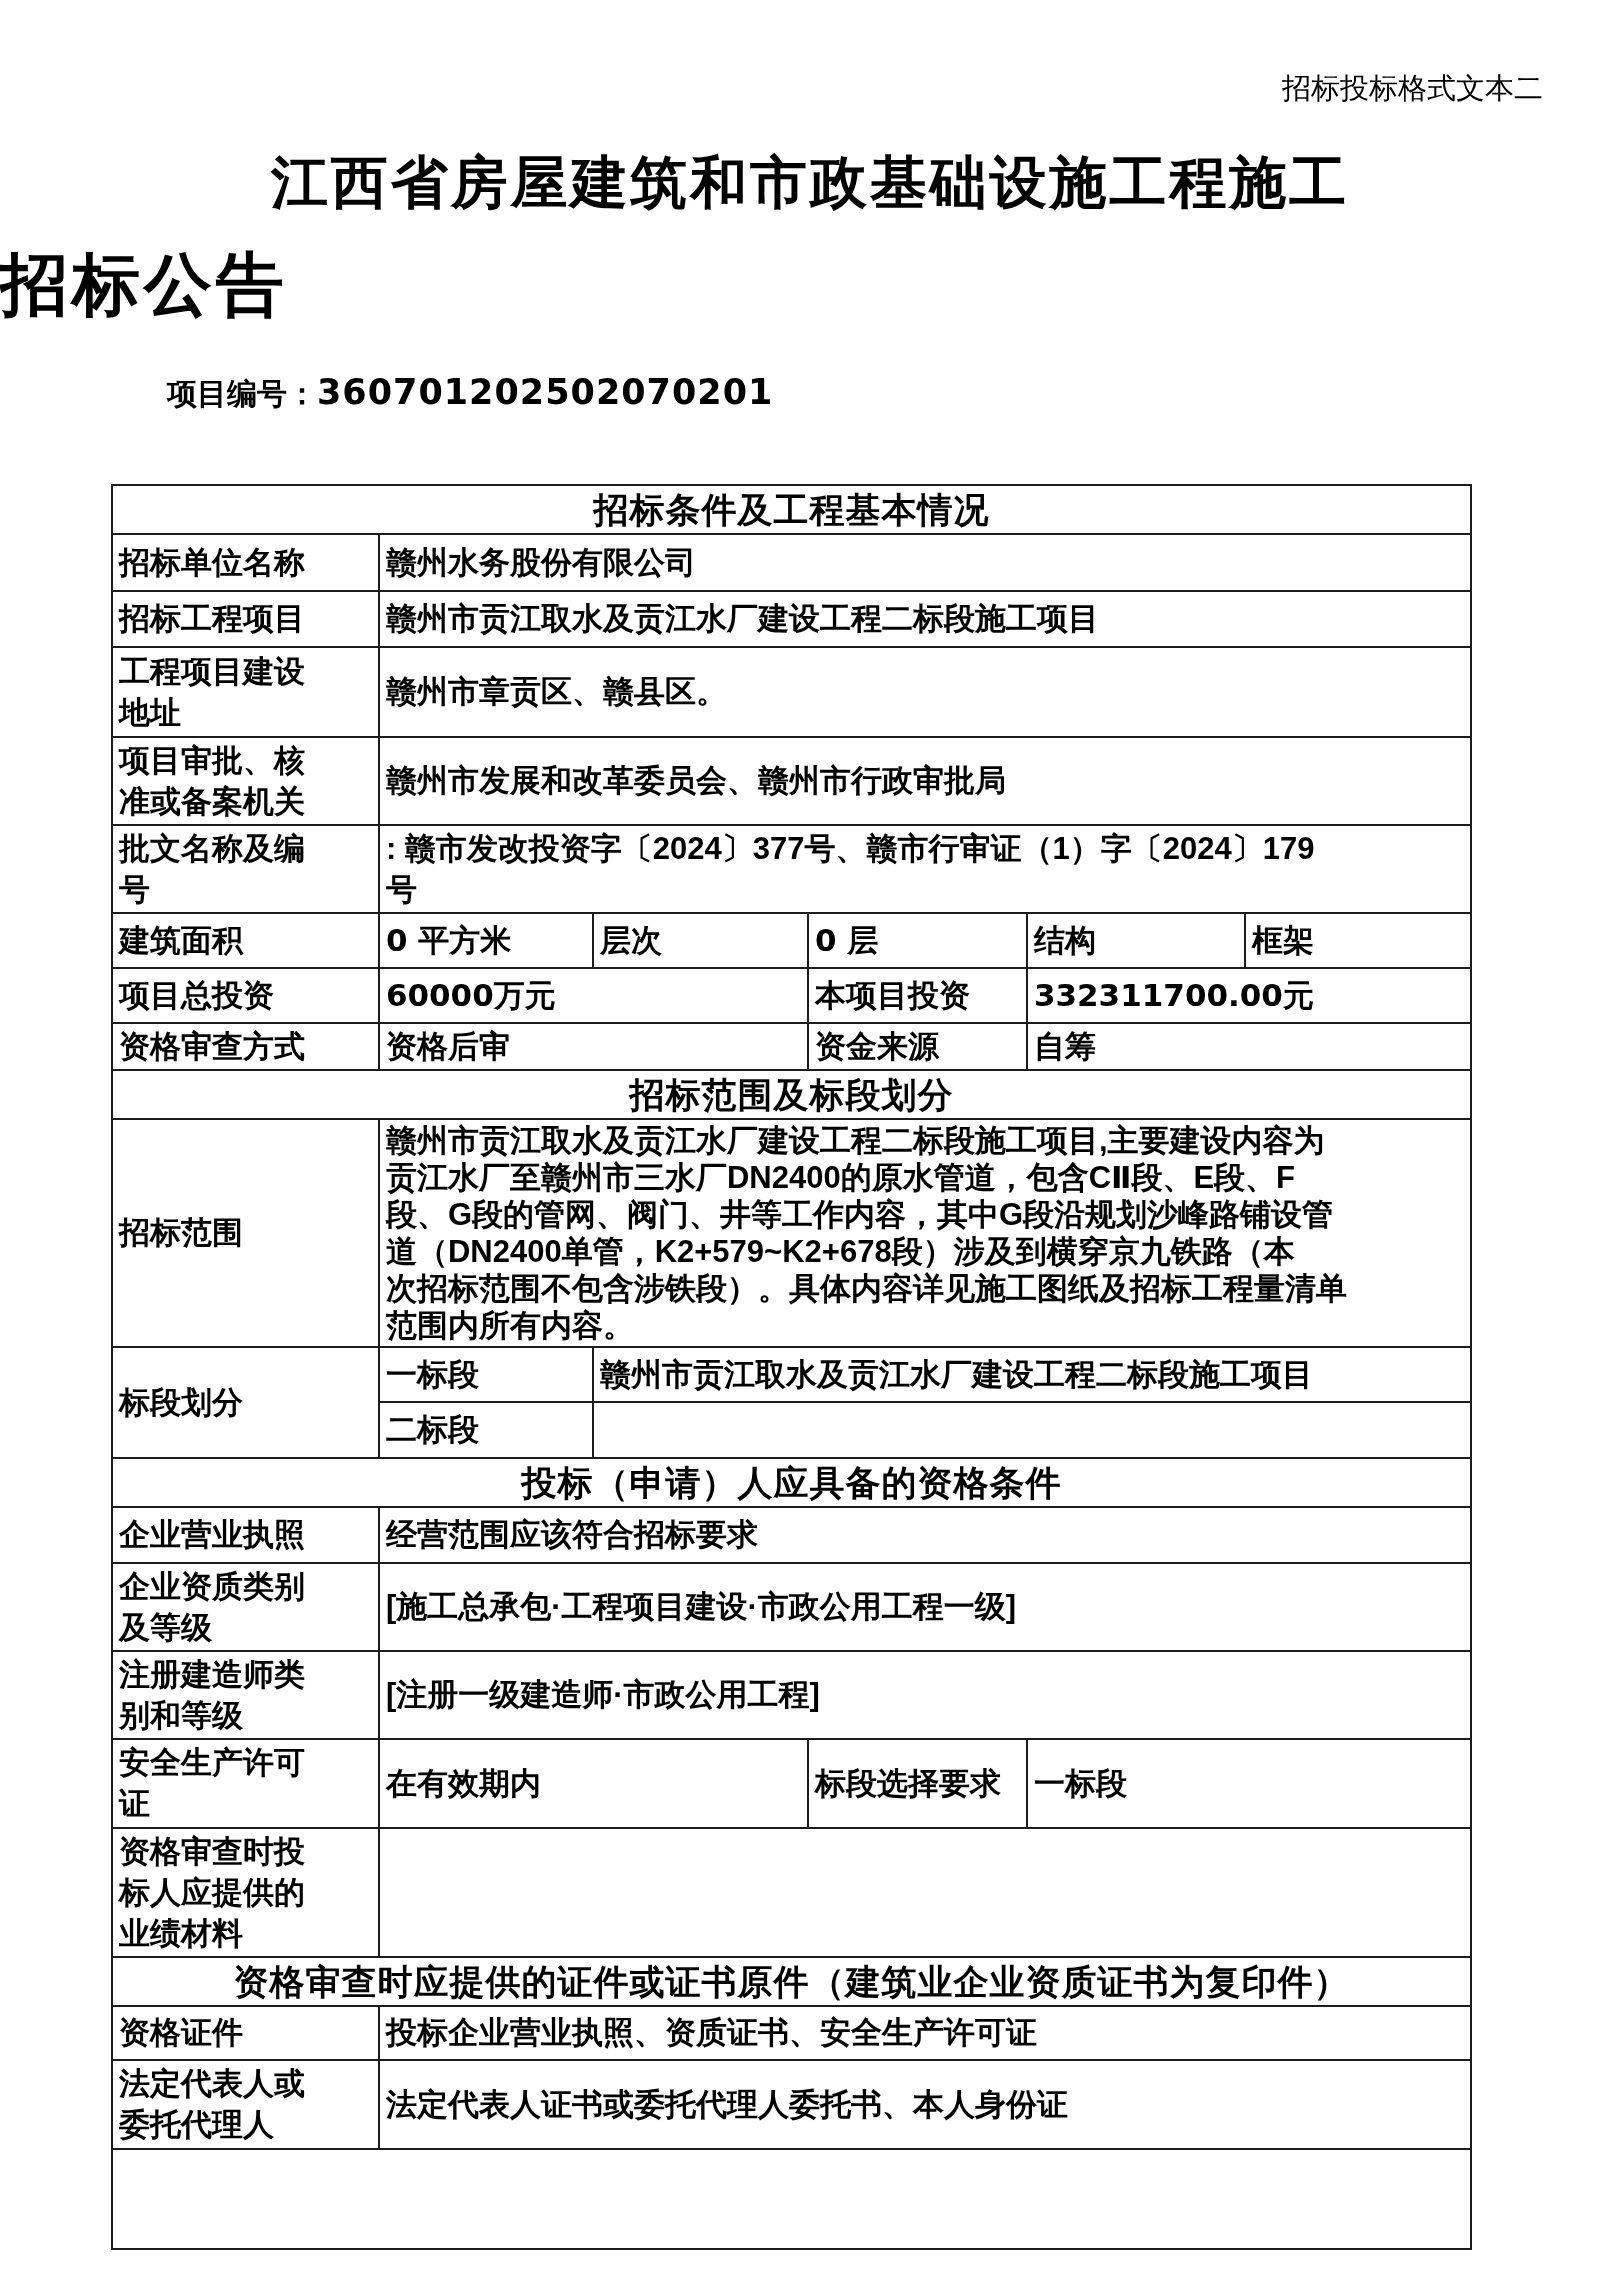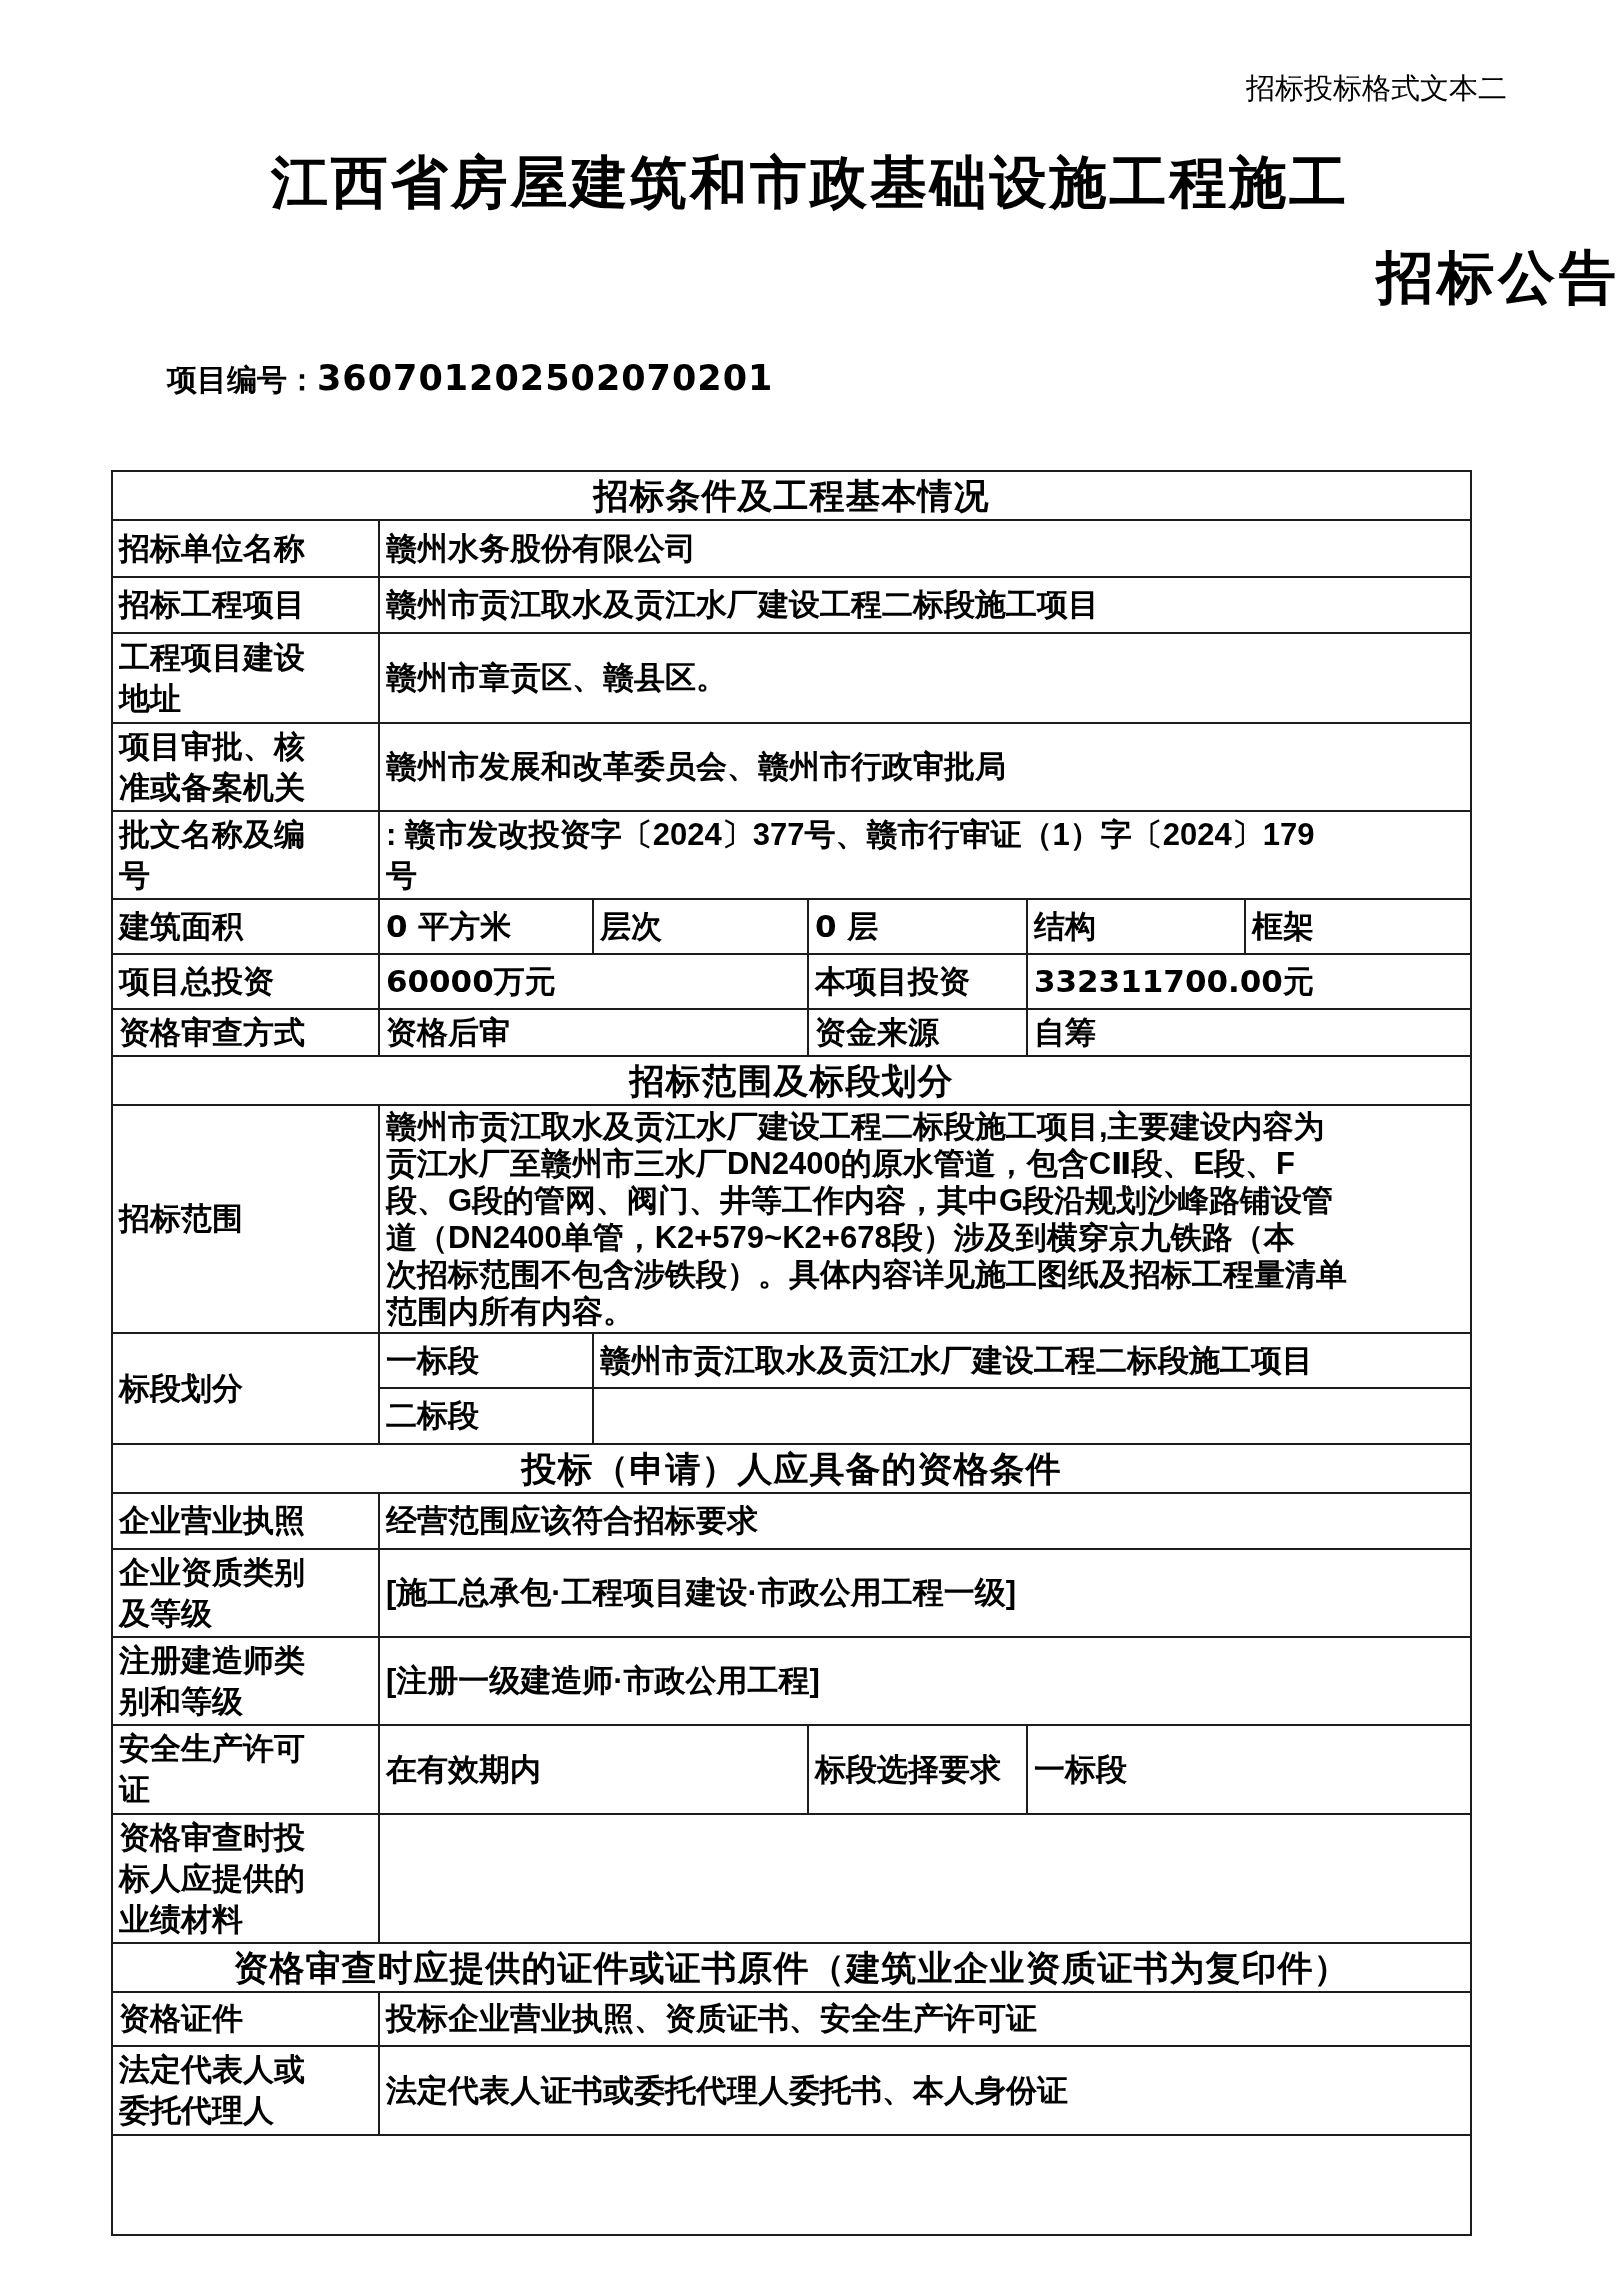--- a/index.html
+++ b/index.html
@@ -4,39 +4,39 @@
 <style>
   html,body{margin:0;padding:0;background:#ffffff;}
   body{
     width:1620px;height:2293px;
     font-family:"Liberation Sans","DejaVu Sans",sans-serif;
     color:#000;
     position:relative;
   }
   .corner-note{
     padding-top:69px;
-    padding-right:113px;
+    padding-right:77px;
     text-align:right;
     font-family:"Liberation Serif","DejaVu Serif",serif;
     font-size:29px;
     font-weight:400;
   }
   .title1{
     margin-top:36px;
     text-align:center;
     font-family:"Liberation Serif","DejaVu Serif",serif;
     font-size:57px;
     font-weight:700;
     letter-spacing:2.9px;
   }
   .title2{
     margin-top:17.6px;
-    text-align:right;
-    font-family:"Liberation Serif","DejaVu Serif",serif;
-    font-size:57px;
+    text-align:left;
+    font-family:"Liberation Serif","DejaVu Serif",serif;
+    font-size:68px;
     font-weight:700;
     letter-spacing:3.9px;
   }
   .meta{
     margin-top:41px;
     padding-left:167px;
     display:flex;
     align-items:flex-start;
     gap:118px;
     font-family:"Liberation Serif","DejaVu Serif",serif;

